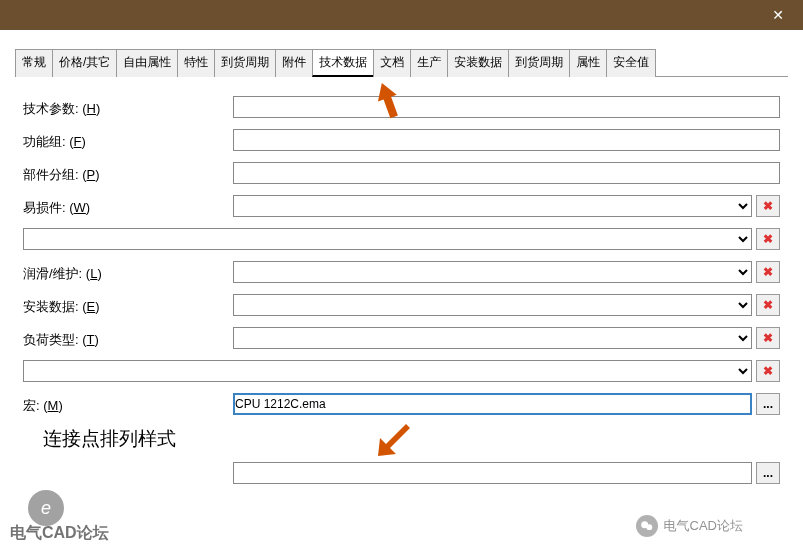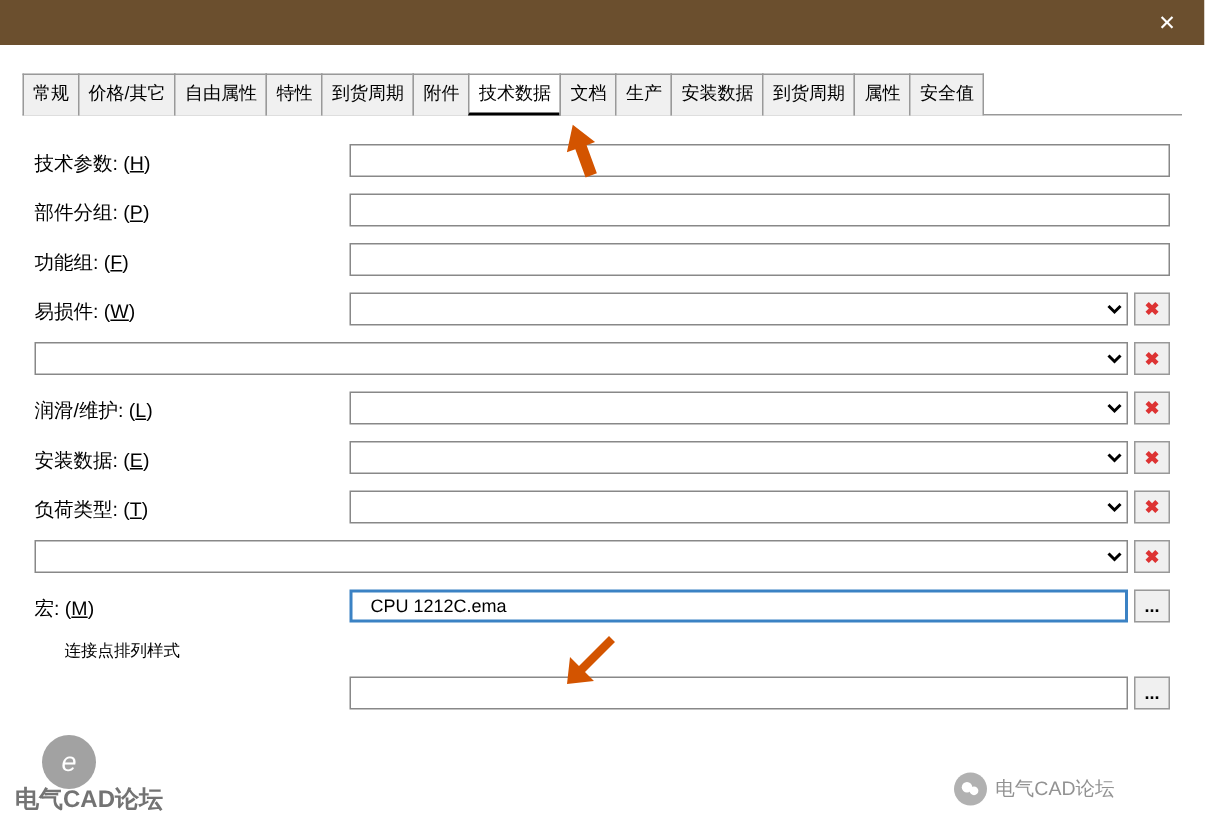--- a/index.html
+++ b/index.html
@@ -8,28 +8,28 @@
 .close-btn { color: #fff; font-size: 14px; width: 30px; height: 30px; display: flex; align-items: center; justify-content: center; cursor: pointer; }
 .content { padding: 18px 15px 10px 15px; }
 .tabs { display: flex; flex-wrap: wrap; border-bottom: 1px solid #999; margin-bottom: 14px; position: relative; }
 .tab { padding: 4px 6px; border: 1px solid #999; border-bottom: none; margin-right: -1px; background: #f0f0f0; font-size: 12px; position: relative; top: 1px; cursor: pointer; }
 .tab.active { background: #fff; border-bottom: 2px solid #000000; }
 .form-area { padding: 5px 8px; }
 .row { display: flex; align-items: flex-end; margin-bottom: 11px; }
 .label { width: 210px; font-size: 13px; }
 .label u { text-decoration: underline; }
 .field { flex: 1; display: flex; gap: 4px; }
-.inp { flex: 1; height: 22px; border: 1px solid #888; padding: 2px 12px; font-size: 12px; background: #fff; }
+.inp { flex: 1; height: 22px; border: 1px solid #888; padding: 2px 0; font-size: 12px; background: #fff; }
 .sel { flex: 1; height: 22px; border: 1px solid #888; padding: 1px 2px; font-size: 12px; background: #fff; }
 .del-btn { width: 24px; height: 22px; border: 1px solid #999; background: #f0f0f0; color: #d33; font-weight: bold; display: flex; align-items: center; justify-content: center; cursor: pointer; }
 .browse-btn { width: 24px; height: 22px; border: 1px solid #999; background: #f0f0f0; display: flex; align-items: center; justify-content: center; cursor: pointer; font-weight: bold; }
 .macro-inp { border: 2px solid #3b82c4; }
 .arrow1 { position: absolute; left: 368px; top: 80px; width: 40px; height: 40px; z-index: 10; }
 .arrow2 { position: absolute; left: 370px; top: 420px; width: 45px; height: 45px; z-index: 10; }
-.sub-label { padding-left: 20px; font-size: 11px; margin-top: 8px; margin-bottom: 10px; }
+.sub-label { padding-left: 20px; font-size: 19px; margin-top: 8px; margin-bottom: 10px; }
 .watermark-circle { position: absolute; left: 28px; top: 490px; width: 36px; height: 36px; border-radius: 50%; background: rgba(100,100,100,0.6); display: flex; align-items: center; justify-content: center; color: #fff; font-size: 11px; z-index: 20; }
 .watermark-text { position: absolute; left: 10px; bottom: 8px; font-size: 16px; color: rgba(80,80,80,0.8); font-weight: bold; z-index: 20; }
 .wechat-badge { position: absolute; right: 60px; bottom: 15px; display: flex; align-items: center; gap: 6px; color: rgba(100,100,100,0.7); font-size: 13px; z-index: 20; }
 .wechat-icon { width: 22px; height: 22px; border-radius: 50%; background: rgba(100,100,100,0.5); display: flex; align-items: center; justify-content: center; }
 </style>
 </head>
 <body>
 
 <div class="titlebar">
   <div class="close-btn">✕</div>
@@ -53,27 +53,27 @@
   </div>
 
   <div class="form-area">
     <div class="row">
       <div class="label"><span>技术参数:</span> (<u>H</u>)</div>
       <div class="field">
           <input class="inp" value="" style="">
         </div>
     </div>
     <div class="row">
-      <div class="label"><span>部件分组:</span> (<u>P</u>)</div>
+      <div class="label"><span>功能组:</span> (<u>F</u>)</div>
       <div class="field">
           <input class="inp" value="" style="">
         </div>
     </div>
     <div class="row">
-      <div class="label"><span>功能组:</span> (<u>F</u>)</div>
+      <div class="label"><span>部件分组:</span> (<u>P</u>)</div>
       <div class="field">
           <input class="inp" value="" style="">
         </div>
     </div>
     <div class="row">
       <div class="label"><span>易损件:</span> (<u>W</u>)</div>
       <div class="field">
         <select class="sel"></select>
         <div class="del-btn">✖</div>
       </div>

